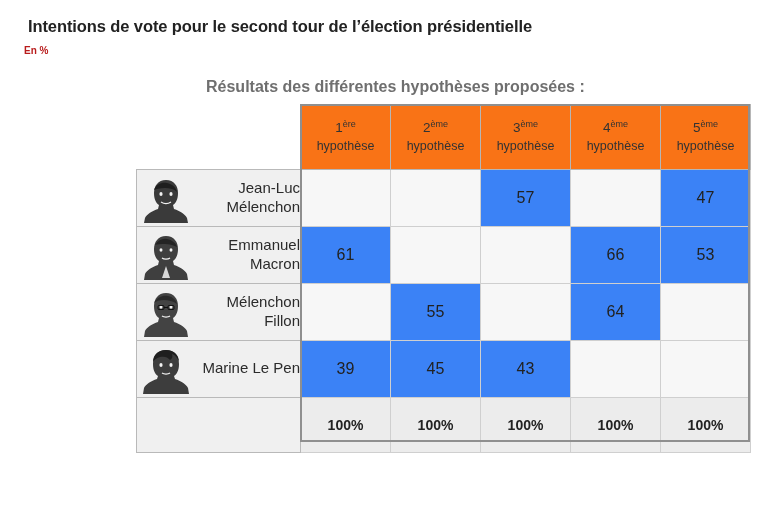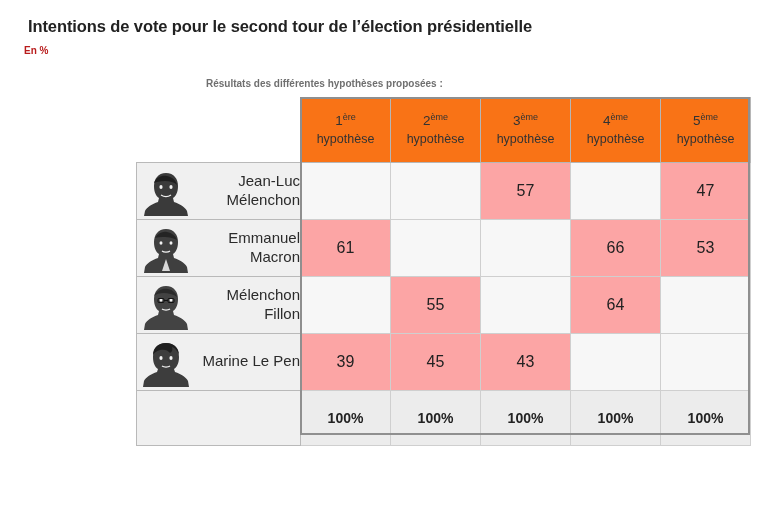--- a/index.html
+++ b/index.html
@@ -34,21 +34,21 @@
   }
 
   .subtitle {
     font-size: 10px;
     font-weight: bold;
     color: #b91c1c;
     margin: 0 0 22px 0;
   }
 
   .chart-heading {
-    font-size: 10px;
+    font-size: 16px;
     font-weight: bold;
     color: #6f6f6f;
     text-align: left;
     margin: 0 0 8px 182px;
   }
 
   .table-wrap {
     position: relative;
     margin-left: 112px;
     width: 614px;
@@ -131,21 +131,21 @@
   }
 
   
   td.val {
     border: 1px solid #cfcfcf;
     height: 56px;
     text-align: center;
     font-size: 16px;
     color: #222222;
   }
-  td.val.shaded { background: #fca5a5; }
+  td.val.shaded { background: #3b82f6; }
   td.val.light  { background: #f7f7f7; }
 
   
   td.total-blank {
     border: 1px solid #b9b9b9;
     background: #f0f0f0;
     height: 54px;
   }
   td.total {
     border: 1px solid #cfcfcf;

